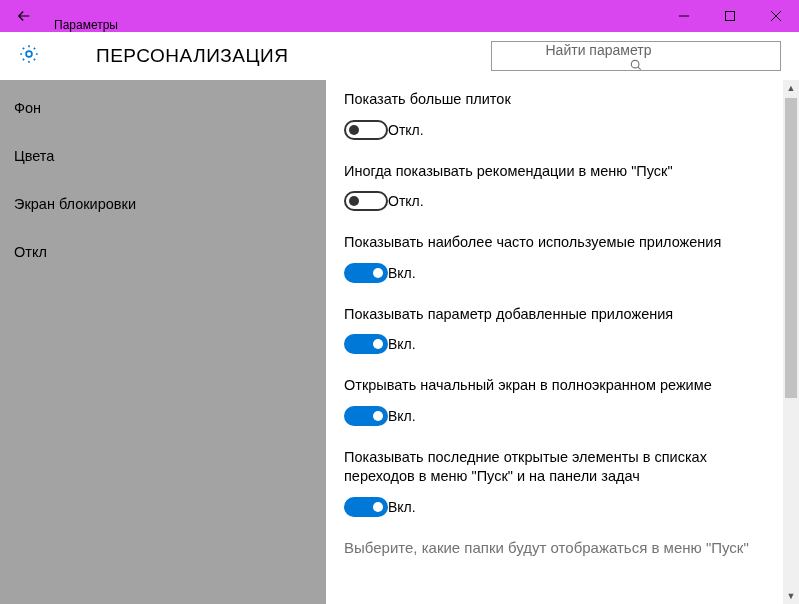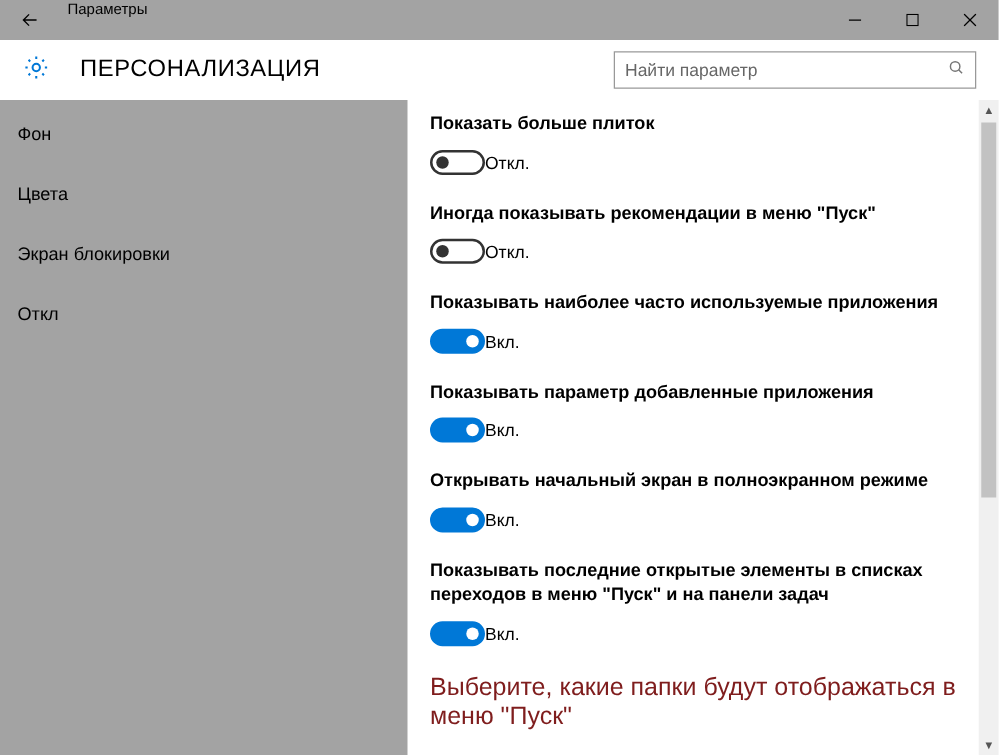--- a/index.html
+++ b/index.html
@@ -1,48 +1,48 @@
 <!DOCTYPE html>
 <html><head>
 <meta charset="utf-8">
 <style>
 * { margin: 0; padding: 0; box-sizing: border-box; font-family: "Segoe UI", Tahoma, sans-serif; }
 body { background: #fff; width: 799px; height: 604px; overflow: hidden; position: relative; }
 
-.titlebar { height: 32px; display: flex; align-items: flex-start; padding-left: 8px; background: #a3a3a3; }
+.titlebar { height: 32px; display: flex; align-items: flex-end; padding-left: 8px; background: #d946ef; }
 .back-btn { width: 32px; height: 32px; display: flex; align-items: center; justify-content: center; cursor: pointer; }
 .title-text { font-size: 12px; margin-left: 14px; color: #000; }
 .win-controls { margin-left: auto; display: flex; }
 .win-btn { width: 46px; height: 32px; display: flex; align-items: center; justify-content: center; cursor: pointer; }
 
-.header-row { height: 48px; display: flex; align-items: center; padding: 0 18px; }
+.header-row { height: 48px; display: flex; align-items: center; padding: 0 18px; gap: 32px; }
 .gear-icon { color: #0078d7; margin-right: 24px; }
 .page-title { font-size: 19px; font-weight: 400; letter-spacing: 0.5px; color: #000; flex: 1; }
-.search-box { width: 290px; height: 30px; border: 1px solid #999; display: flex; align-items: center; padding: 0 8px; background: #fff; }
+.search-box { width: 290px; height: 30px; border: 1px solid #999; display: flex; align-items: center; padding: 0 8px; background: #fff; flex-direction: column; }
 .search-box input { border: none; outline: none; flex: 1; font-size: 14px; background: transparent; }
 .search-box input::placeholder { color: #666; }
 .search-icon { color: #777; }
 
 .body-area { display: flex; height: calc(604px - 80px); position: relative; }
 
 .sidebar { width: 326px; background: #a3a3a3; padding-top: 4px; }
 .side-item { height: 48px; display: flex; align-items: center; padding-left: 14px; font-size: 14.5px; color: #000; cursor: pointer; }
 .side-item.selected { background: #7ba7ce; }
 
 .content { flex: 1; padding: 10px 24px 18px 18px; overflow-y: auto; position: relative; }
 .setting { margin-bottom: 22px; }
-.setting-label { font-size: 14.5px; color: #000; margin-bottom: 10px; line-height: 1.35; font-weight: bold; }
+.setting-label { font-size: 14.5px; color: #000; margin-bottom: 10px; line-height: 1.35; }
 .toggle-row { display: flex; align-items: center; }
 .toggle { width: 44px; height: 20px; border-radius: 10px; position: relative; cursor: pointer; }
 .toggle.off { border: 2px solid #333; background: #fff; }
 .toggle.off .knob { width: 10px; height: 10px; border-radius: 50%; background: #333; position: absolute; left: 3px; top: 3px; }
 .toggle.on { background: #0078d7; border: 2px solid #0078d7; }
 .toggle.on .knob { width: 10px; height: 10px; border-radius: 50%; background: #fff; position: absolute; right: 3px; top: 3px; }
 .toggle-state { font-size: 14px; color: #000; }
-.link-row { color: #7f1d1d; font-size: 20px; cursor: pointer; margin-top: 6px; }
+.link-row { color: #737373; font-size: 15px; cursor: pointer; margin-top: 6px; }
 
 .scrollbar-track { position: absolute; right: 0; top: 0; width: 16px; height: 100%; background: #f0f0f0; }
 .scrollbar-thumb { position: absolute; right: 2px; top: 18px; width: 12px; height: 300px; background: #c2c2c2; }
 .scrollbar-arrow { position: absolute; right: 0; width: 16px; height: 16px; display: flex; align-items: center; justify-content: center; font-size: 9px; color: #555; }
 .scrollbar-arrow.up { top: 0; }
 .scrollbar-arrow.down { bottom: 0; }
 </style>
 </head>
 <body>
 

